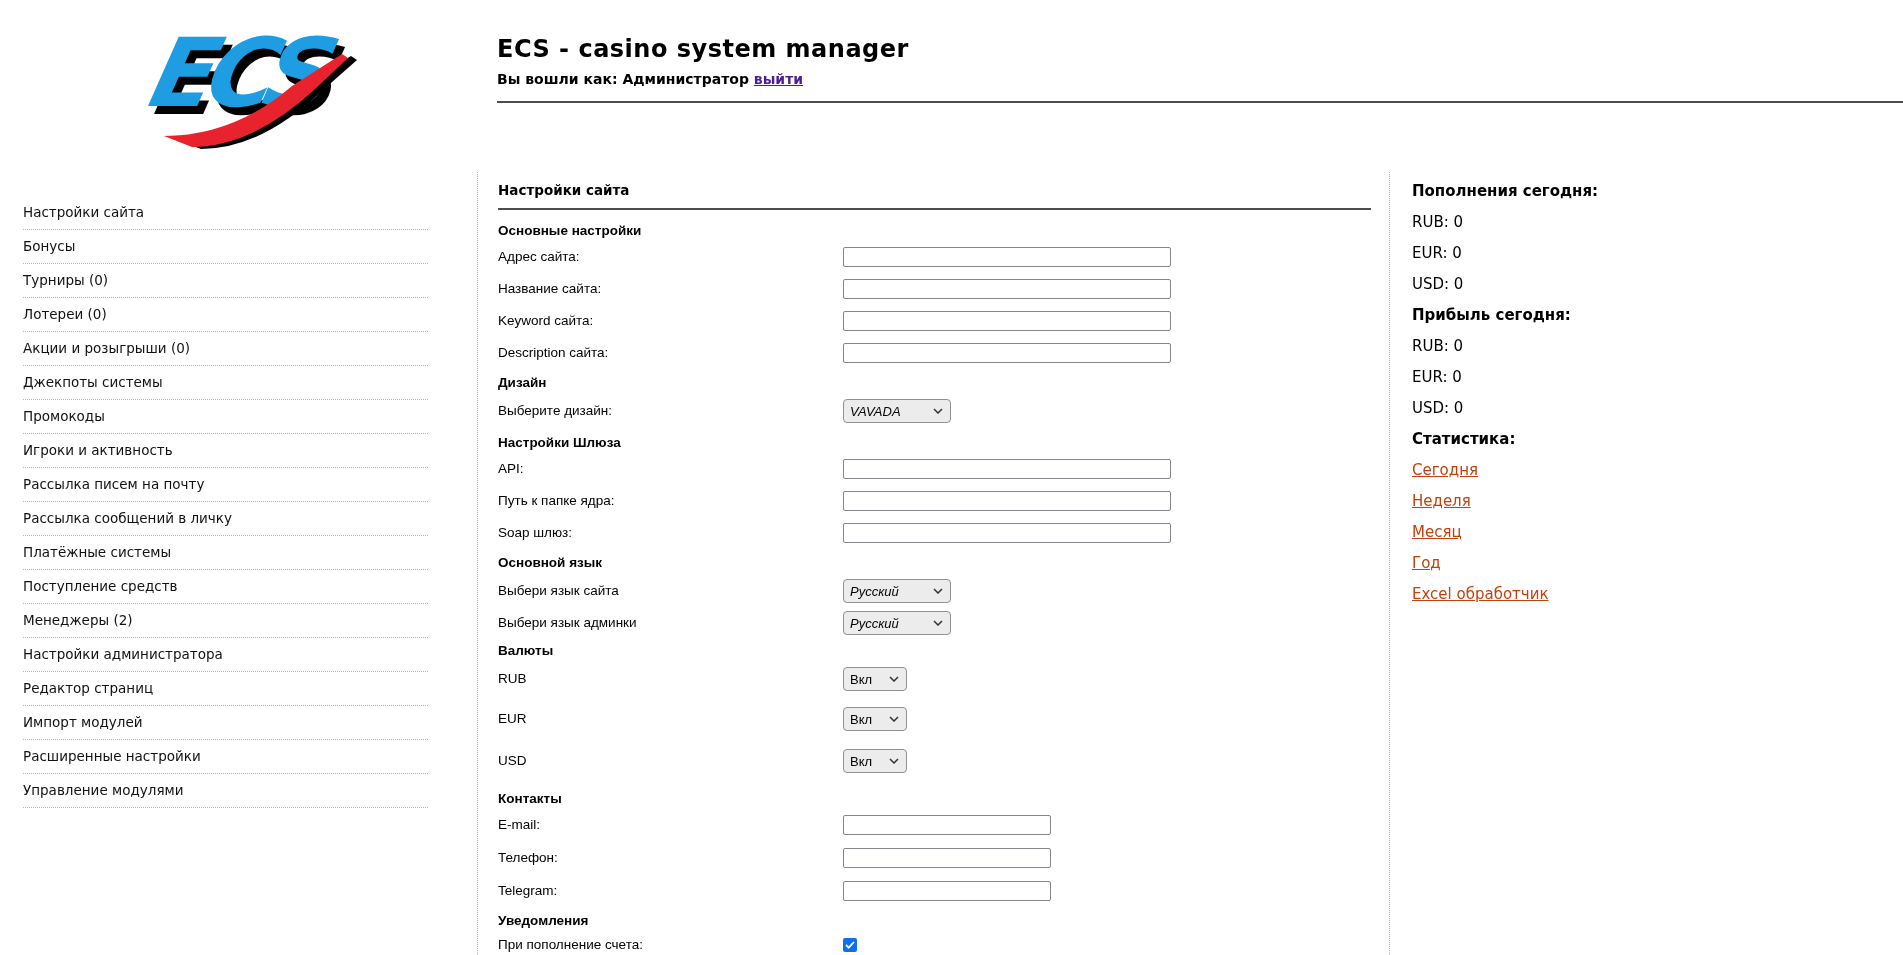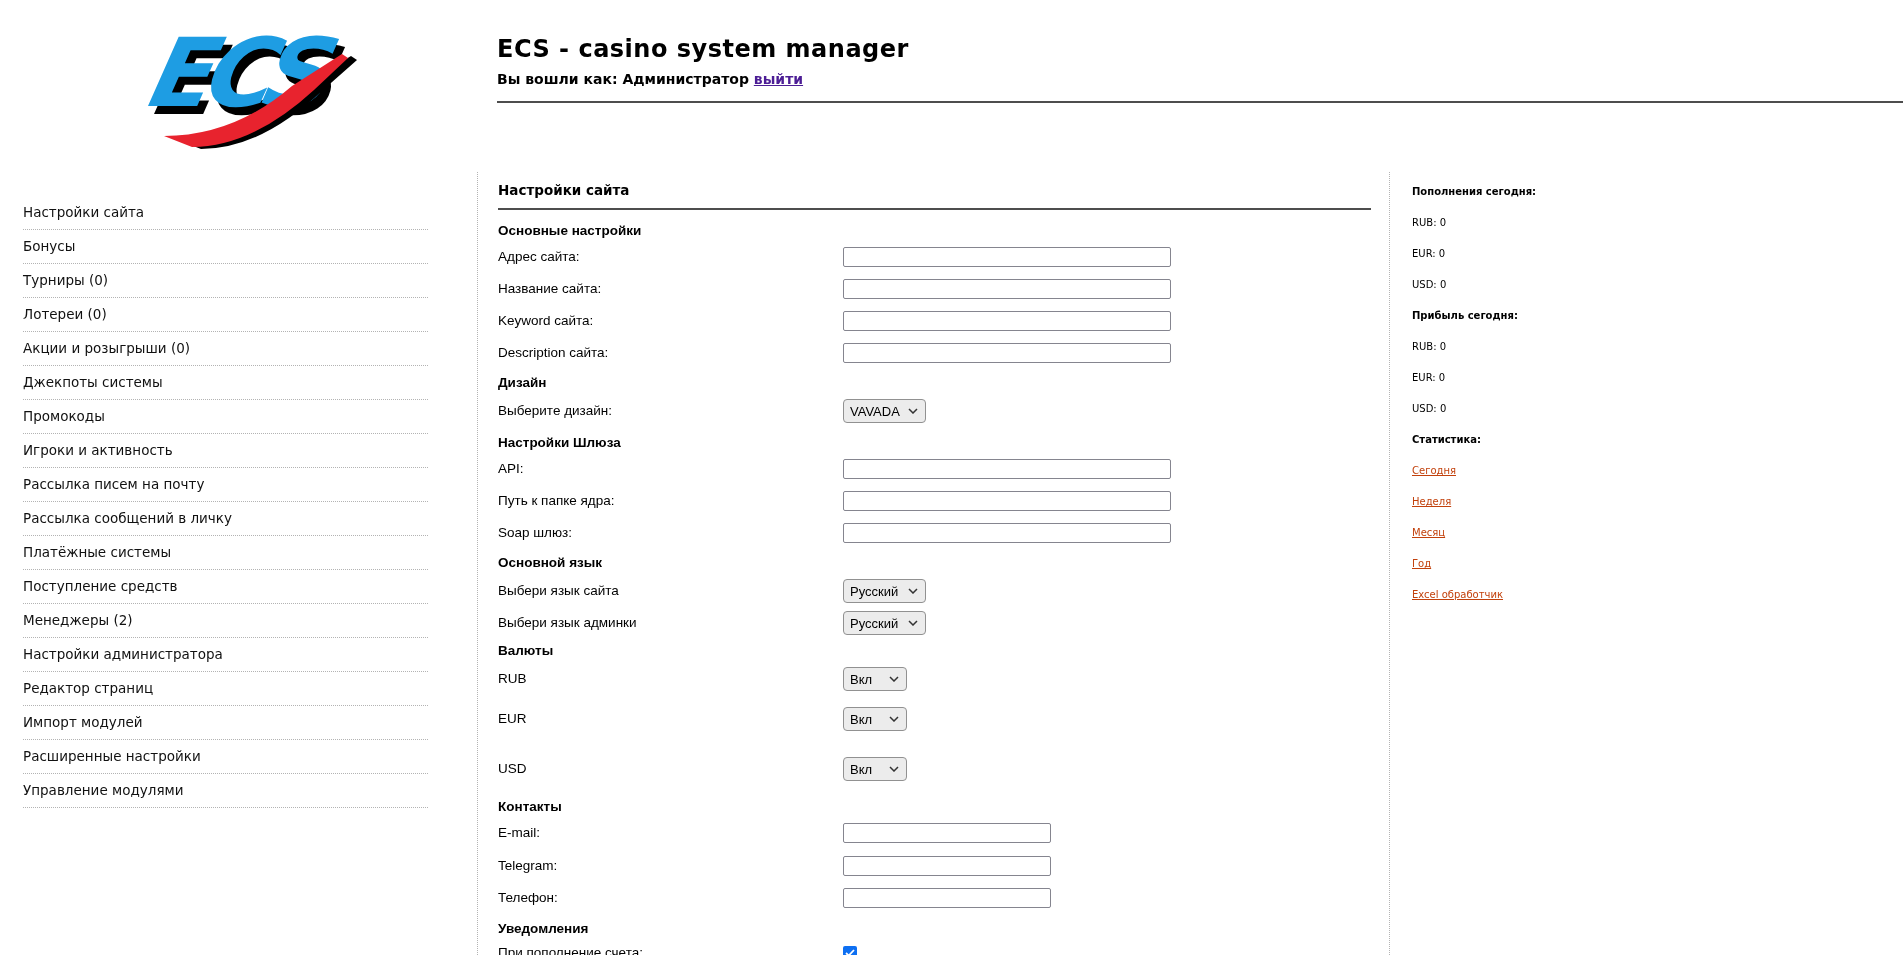--- a/index.html
+++ b/index.html
@@ -45,34 +45,34 @@
     width:328px; height:20px; border:1px solid #85858f; border-radius:2px;
     background:#fff; font-family:"Liberation Sans", sans-serif; font-size:12px; padding:0 4px; outline:none;
   }
   .txt.narrow { width:208px; }
   .sel {
     display:flex; align-items:center; justify-content:space-between;
     height:24px; padding:0 7px 0 6px;
     background:#ececec; border:1px solid #919191; border-radius:4px;
     font-family:"Liberation Sans", sans-serif; font-size:13px; cursor:pointer;
   }
-  .sel.w92 { width:83px; }
+  .sel.w92 { width:108px;font-style:italic; }
   .sel.w52 { width:64px; }
   .mb8 { margin-bottom:8px; }
   .mb13 { margin-bottom:13px; }
   .mb16 { margin-bottom:16px; }
   .mb18 { margin-bottom:18px; }
-  .mb26 { margin-bottom:26px; }
+  .mb26 { margin-bottom:18px; }
   .checkbox {
     display:inline-flex; align-items:center; justify-content:center;
     width:14px; height:14px; background:#0d6ff2; border-radius:2px; cursor:pointer;
   }
   
   .stats { position:absolute; left:1412px; top:184px; width:300px; }
-  .stat-line { font-size:10px; line-height:15px; margin-bottom:16px; }
+  .stat-line { font-size:15px; line-height:15px; margin-bottom:16px; }
   .stat-head { font-weight:bold; }
   .stat-link { color:#c2410c; text-decoration:underline; cursor:pointer; display:inline-block; }
 </style>
 </head>
 <body>
 
 <div class="logo">
   <svg viewBox="0 0 220 132" width="220" height="132">
     <g transform="skewX(-14) translate(24,0)">
       <text x="14" y="96" font-family="DejaVu Sans, sans-serif" font-size="95" font-weight="bold" font-style="italic" letter-spacing="-9" fill="#000000">ECS</text>
@@ -215,26 +215,26 @@
         </svg>
     </div>
   </div>
 
   <div class="sec">Контакты</div>
 
   <div class="frow mb13">
     <label class="flabel">E-mail:</label>
     <input class="txt narrow" type="text" value="" style="">
   </div>
-  <div class="frow">
-    <label class="flabel">Telegram:</label>
-    <input class="txt narrow" type="text" value="" style="">
-  </div>
   <div class="frow mb13">
     <label class="flabel">Телефон:</label>
+    <input class="txt narrow" type="text" value="" style="">
+  </div>
+  <div class="frow">
+    <label class="flabel">Telegram:</label>
     <input class="txt narrow" type="text" value="" style="">
   </div>
 
   <div class="sec">Уведомления</div>
 
   <div class="frow">
     <label class="flabel">При пополнение счета:</label>
     <span class="checkbox">
       <svg width="10" height="8" viewBox="0 0 10 8">
           <path d="M1 4 L3.7 6.6 L9 1" stroke="#fff" stroke-width="1.8" fill="none"></path>

